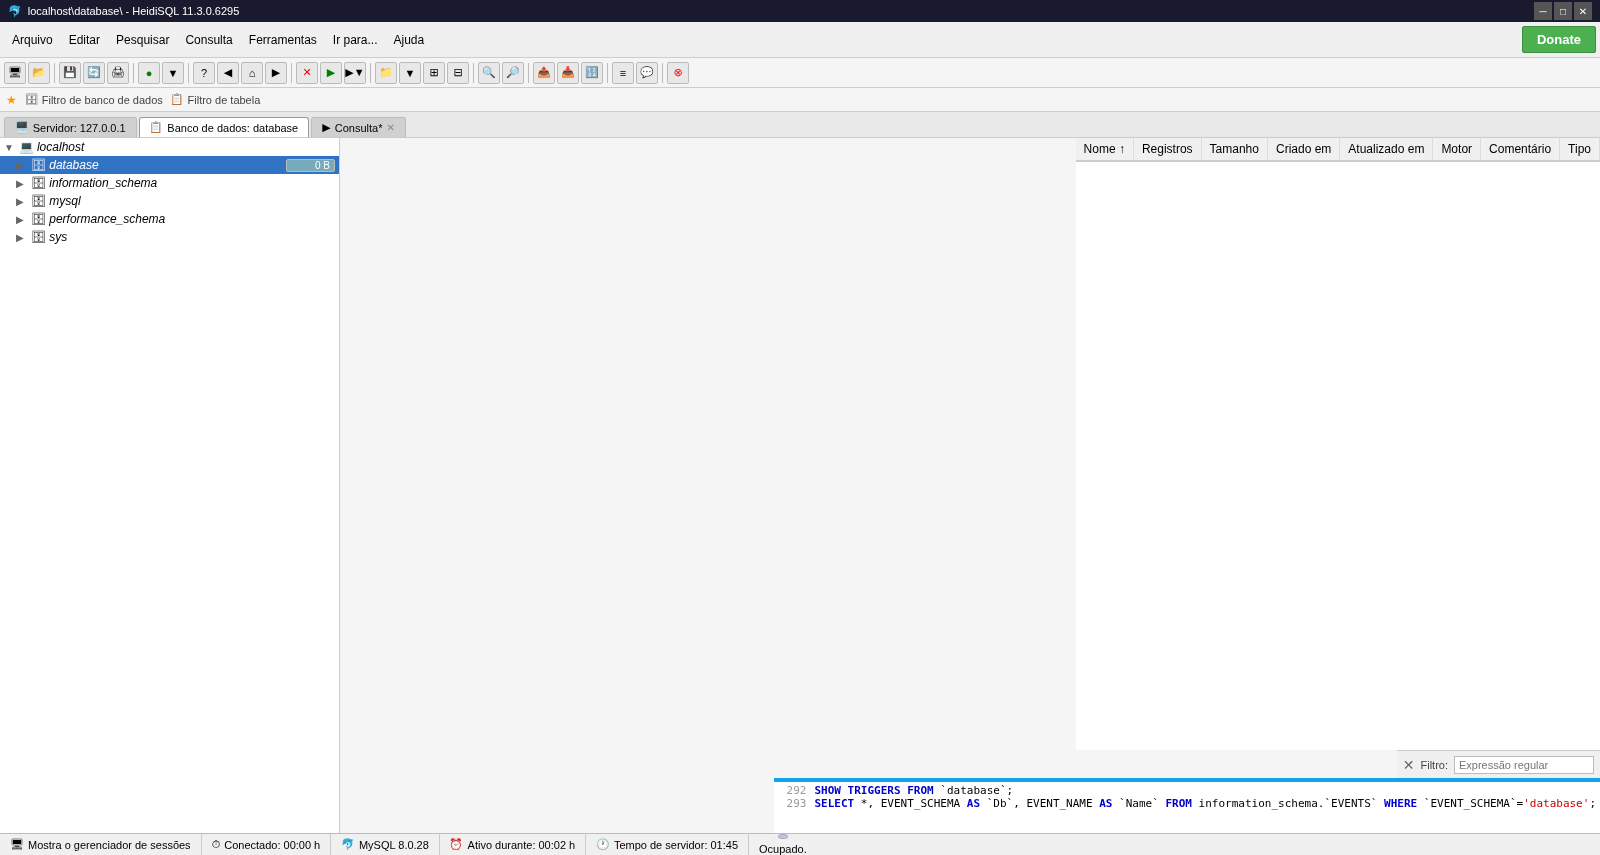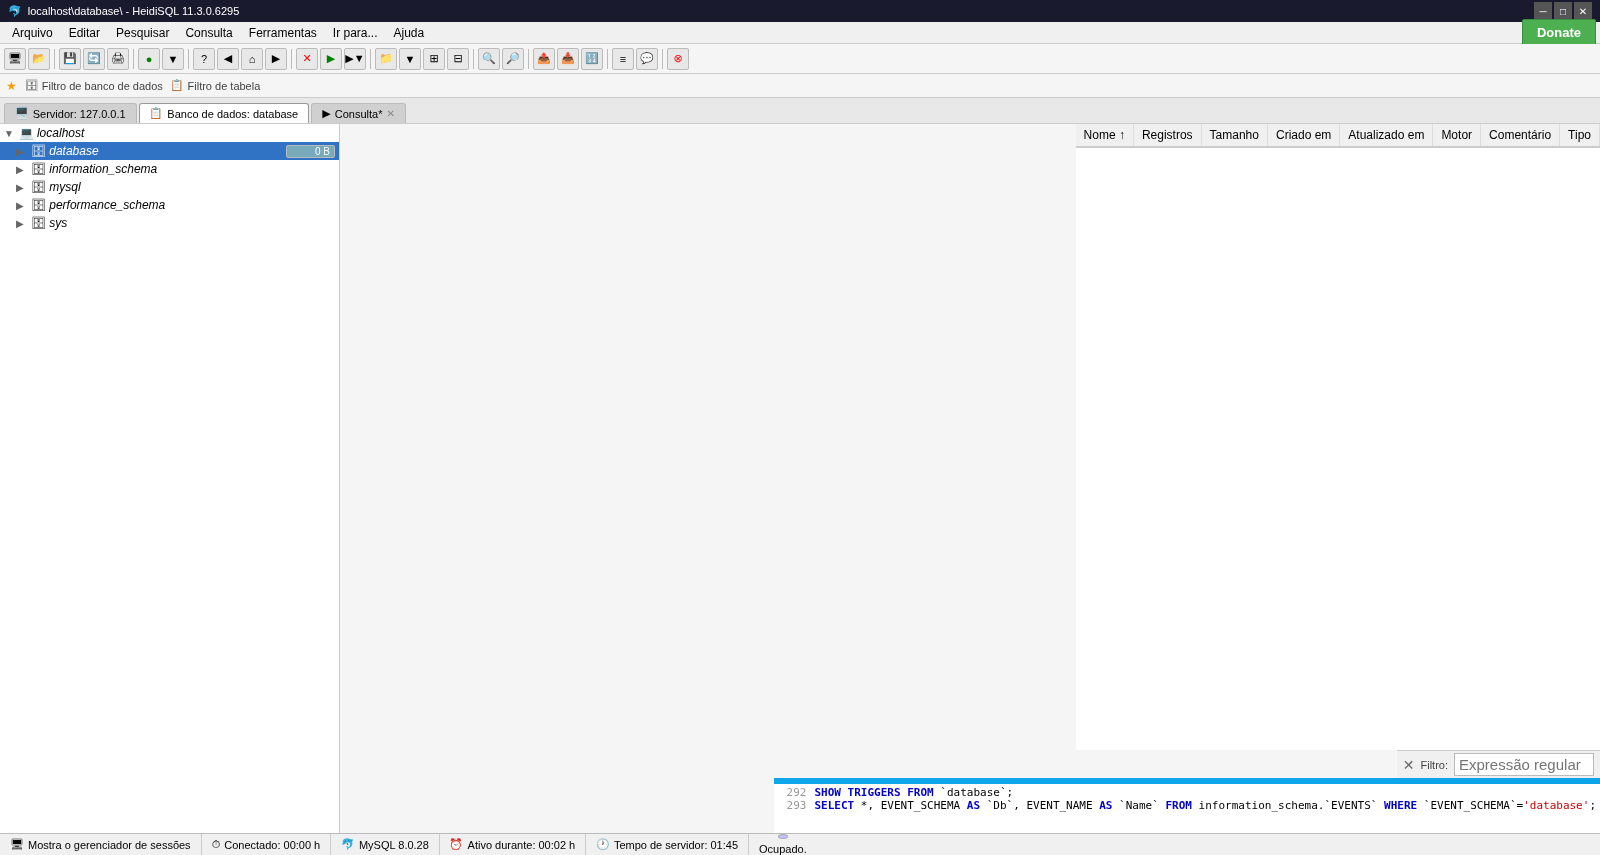--- a/index.html
+++ b/index.html
@@ -20,21 +20,21 @@
     #title-bar-left { display: flex; align-items: center; gap: 6px; }
     #title-bar-controls { display: flex; gap: 2px; }
     .title-btn {
       width: 18px; height: 18px; background: #555; border: none; color: #fff;
       font-size: 10px; cursor: pointer; display: flex; align-items: center; justify-content: center;
     }
 
     
     #menu-bar {
       background: #f0f0f0;
-      height: 22px;
+      height: 36px;
       display: flex;
       align-items: center;
       padding: 0 4px;
       border-bottom: 1px solid #ccc;
       flex-shrink: 0;
     }
     .menu-item {
       padding: 2px 8px;
       cursor: pointer;
       font-size: 12px;
@@ -185,28 +185,28 @@
       display: flex;
       align-items: center;
       padding: 0 6px;
       gap: 6px;
       flex-shrink: 0;
     }
     .filter-close { cursor: pointer; font-size: 14px; color: #666; }
     .filter-label { font-size: 11px; color: #444; }
     .filter-field {
       border: 1px solid #bbb; background: #fff;
-      padding: 2px 4px; font-size: 15px; width: 140px;
+      padding: 2px 4px; font-size: 11px; width: 140px;
     }
 
     
     #log-panel {
       height: 55px;
       background: #fff;
-      border-top: 6px solid #0ea5e9;
+      border-top: 4px solid #0ea5e9;
       overflow: hidden;
       flex-shrink: 0;
       padding: 2px 4px;
       font-family: monospace;
       font-size: 11px;
     }
     .log-line { display: flex; gap: 8px; }
     .log-num { color: #999; min-width: 28px; text-align: right; }
     .log-sql { color: #000; }
     .kw { color: #00c; font-weight: bold; }

